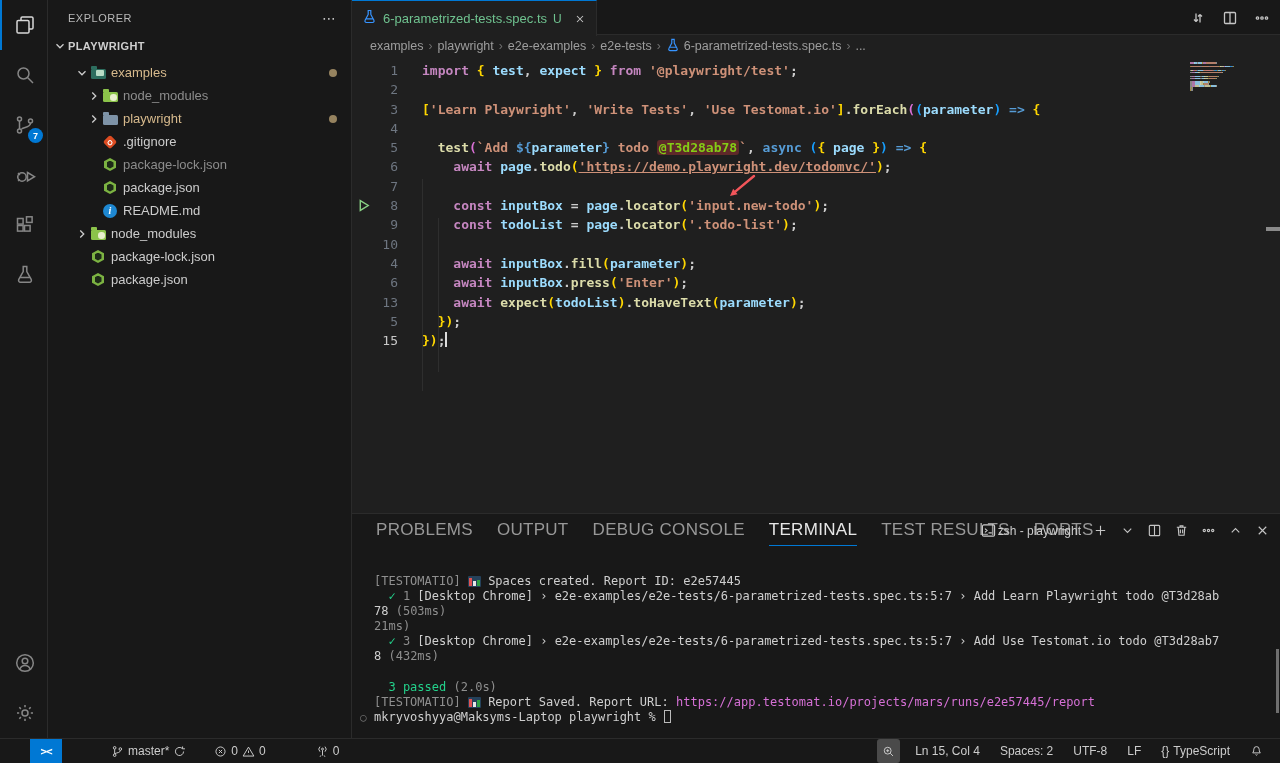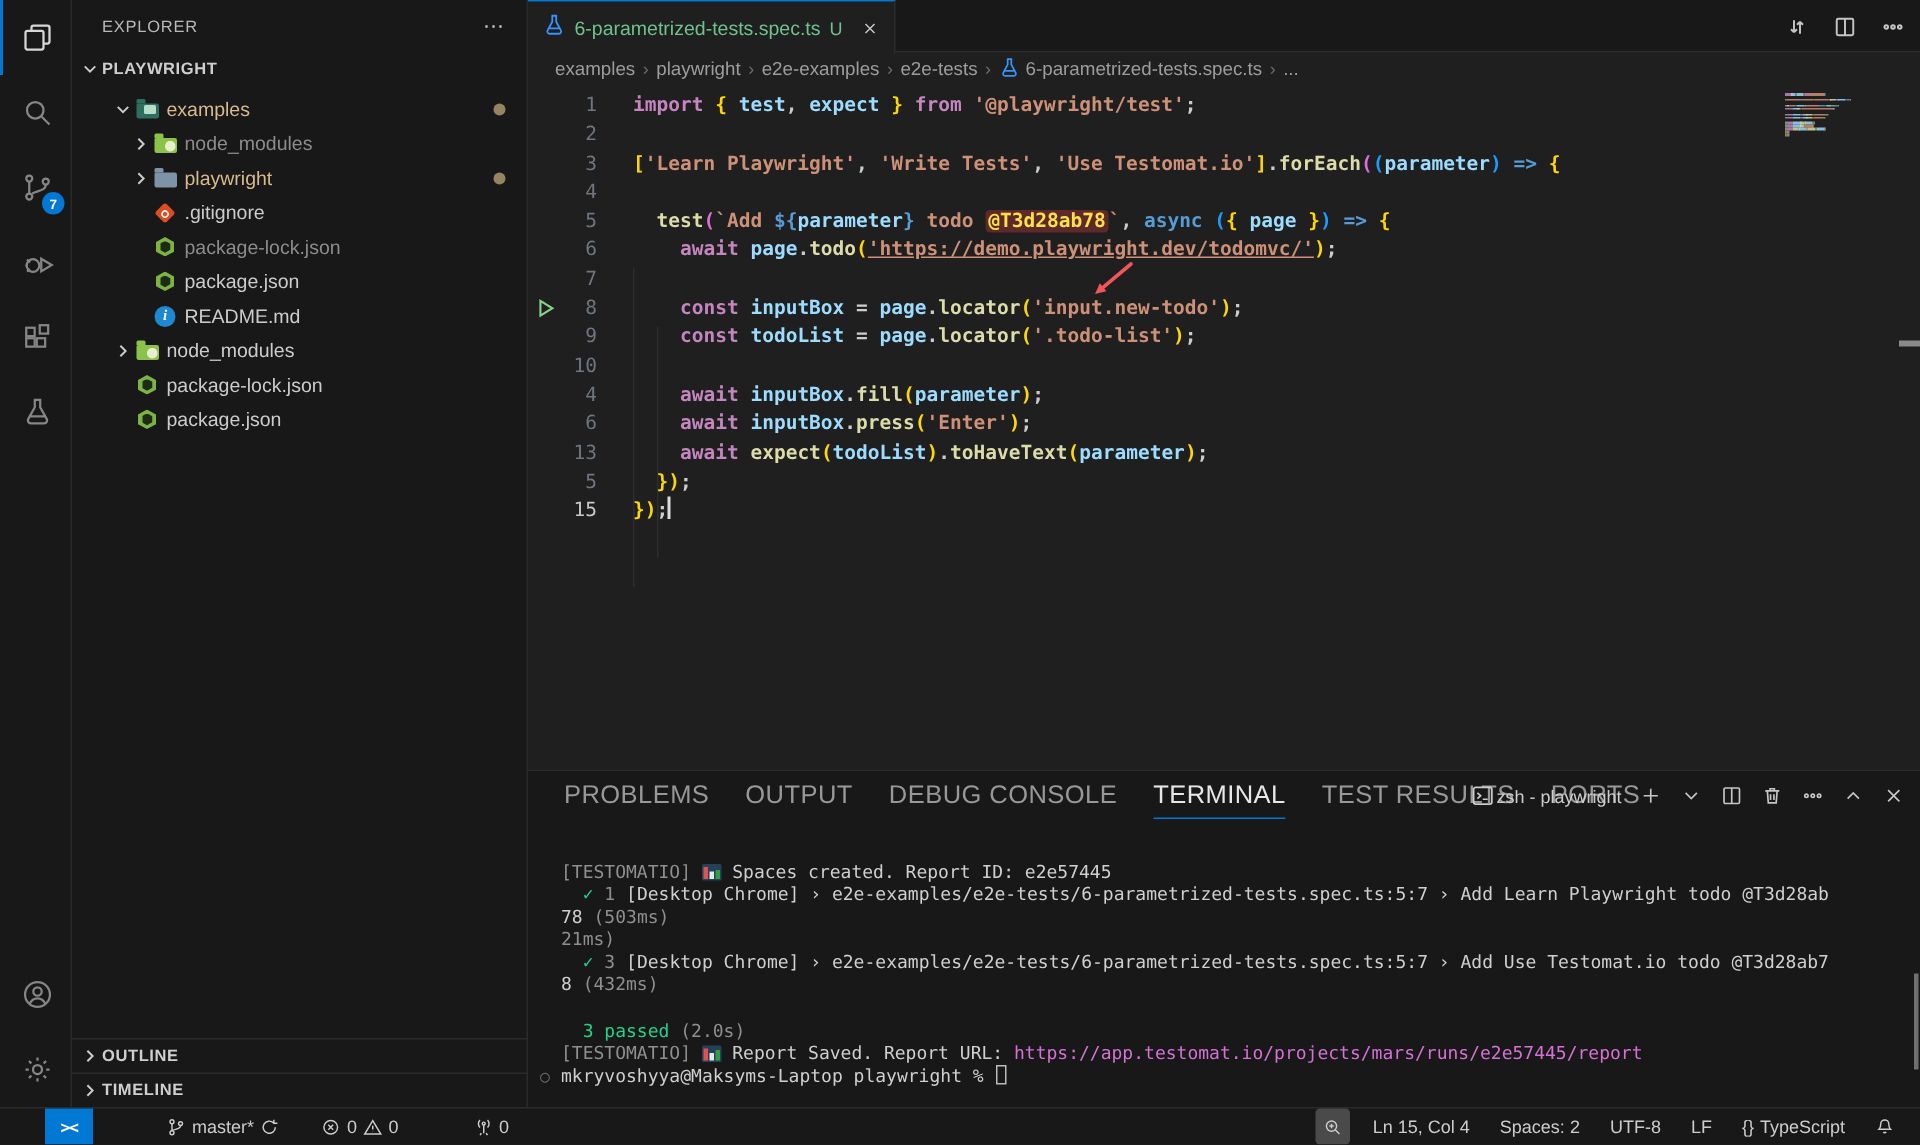--- a/index.html
+++ b/index.html
@@ -76,21 +76,21 @@
   
   .code-area{position:absolute;left:0;top:57px;width:928px;height:456px;overflow:hidden;}
   .code-lines{position:absolute;top:4px;left:0;right:0;}
   .code-row{position:relative;height:19.3px;line-height:19.3px;
     font-family:"DejaVu Sans Mono","Liberation Mono",monospace;font-size:13px;font-weight:600;}
   .ln{position:absolute;left:0;width:46px;text-align:right;color:#6e7681;font-weight:500;}
   .ln.active{color:#c8c8c8;}
   .code-text{display:block;margin-left:70px;white-space:pre;}
   .tk-kw{color:#C586C0;} .tk-kw2{color:#569CD6;} .tk-var{color:#9CDCFE;} .tk-fn{color:#DCDCAA;}
   .tk-str{color:#CE9178;} .tk-pln{color:#cccccc;} .tk-b1{color:#FFD700;} .tk-b2{color:#DA70D6;} .tk-b3{color:#179FFF;}
-  .tk-tag{color:#fde047;background:#5e2929;border-radius:3px;padding:0 2px;}
+  .tk-tag{color:#84cc16;background:#5e2929;border-radius:3px;padding:0 2px;}
   .tk-link{color:#CE9178;text-decoration:underline;cursor:pointer;}
   .code-cursor{display:inline-block;width:1.6px;height:15px;background:#dcdcdc;vertical-align:-2px;}
   .indent-guide{position:absolute;width:1px;background:#2e2e2e;}
   .gutter-run{position:absolute;left:5px;top:141px;width:15px;height:15px;cursor:pointer;}
   .gutter-run svg{width:15px;height:15px;stroke:#89d185;fill:none;stroke-width:1.5;}
   .annot-arrow{position:absolute;left:372px;top:117px;z-index:5;pointer-events:none;}
   .minimap{position:absolute;right:18px;top:5px;width:72px;}
   .mm-row{height:1.5px;margin-bottom:.45px;display:flex;}
   .mm-row span{height:100%;display:inline-block;opacity:.85;}
   .overview-mark{position:absolute;right:0;top:170px;width:14px;height:4px;background:#8a8a8a;}
@@ -286,38 +286,20 @@
             <span class="npmhex"></span>
           </span>
           <span class="tlabel def">package-lock.json</span>
         </div>
         <div class="tree-row lvl1">
           <span class="chev"></span>
           <span class="fslot">
             <span class="npmhex"></span>
           </span>
           <span class="tlabel def">package.json</span>
-        </div>
-      </div>
-    <div class="side-footer" id="side-footer">
-        <div class="footer-row">
-          <span class="chev">
-            <svg viewBox="0 0 16 16" width="14" height="14" fill="none" stroke="#cccccc" stroke-width="1.5">
-              <path d="M6 4l4 4-4 4"></path>
-            </svg>
-          </span>
-          <span>OUTLINE</span>
-        </div>
-        <div class="footer-row">
-          <span class="chev">
-            <svg viewBox="0 0 16 16" width="14" height="14" fill="none" stroke="#cccccc" stroke-width="1.5">
-              <path d="M6 4l4 4-4 4"></path>
-            </svg>
-          </span>
-          <span>TIMELINE</span>
         </div>
       </div>
   </div>
 
   <div class="editor-region">
     <div class="tab-bar">
       <div class="tab">
         <span>
           <svg width="15" height="15" viewBox="0 0 16 16" fill="none" stroke="#3794ff" stroke-width="1.3">
               <path d="M6 1.6h4M6.6 1.6v4.2L3.3 12a1.6 1.6 0 0 0 1.4 2.4h6.6a1.6 1.6 0 0 0 1.4-2.4L9.4 5.8V1.6M4.7 10.6h6.6"></path>

